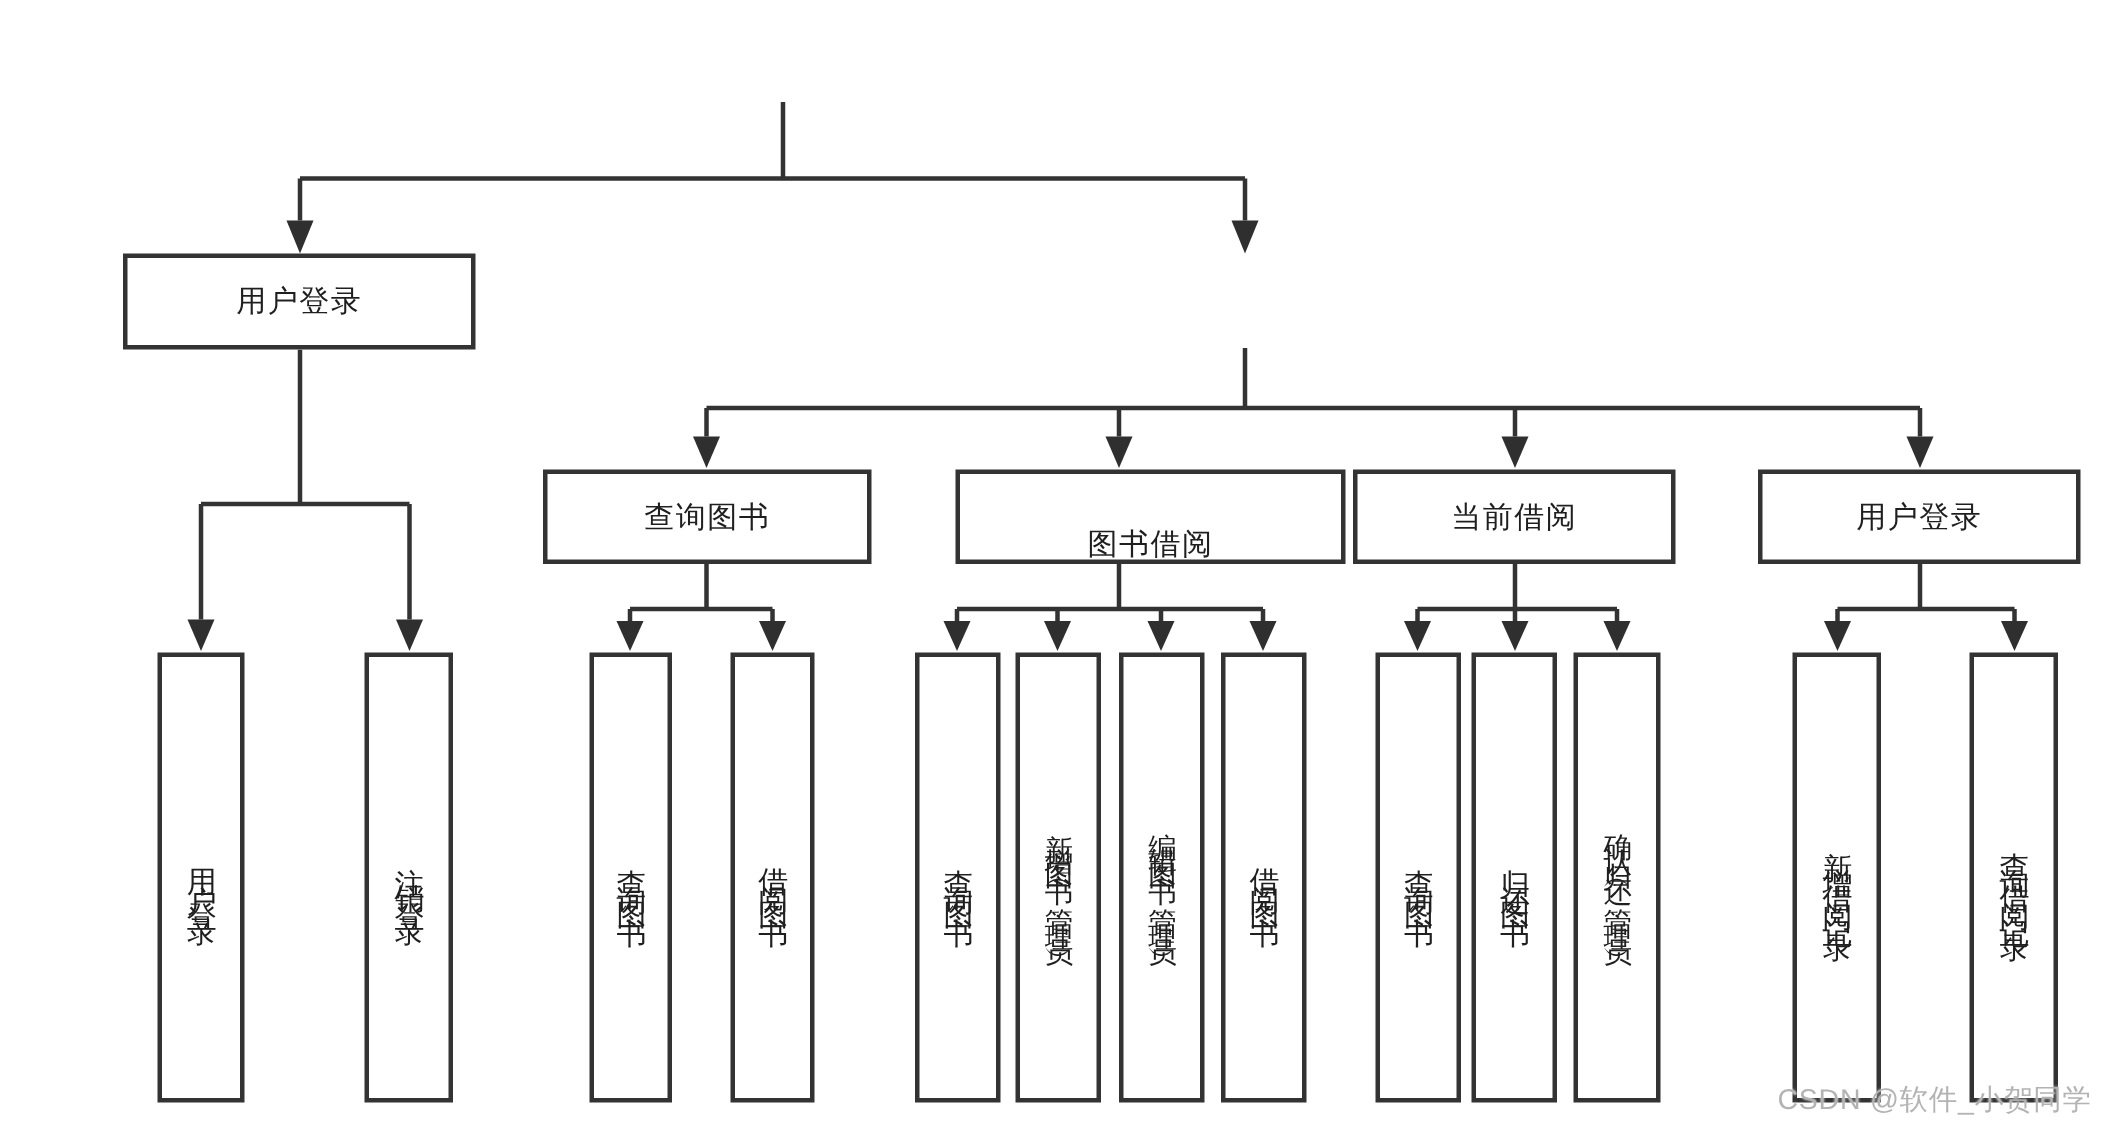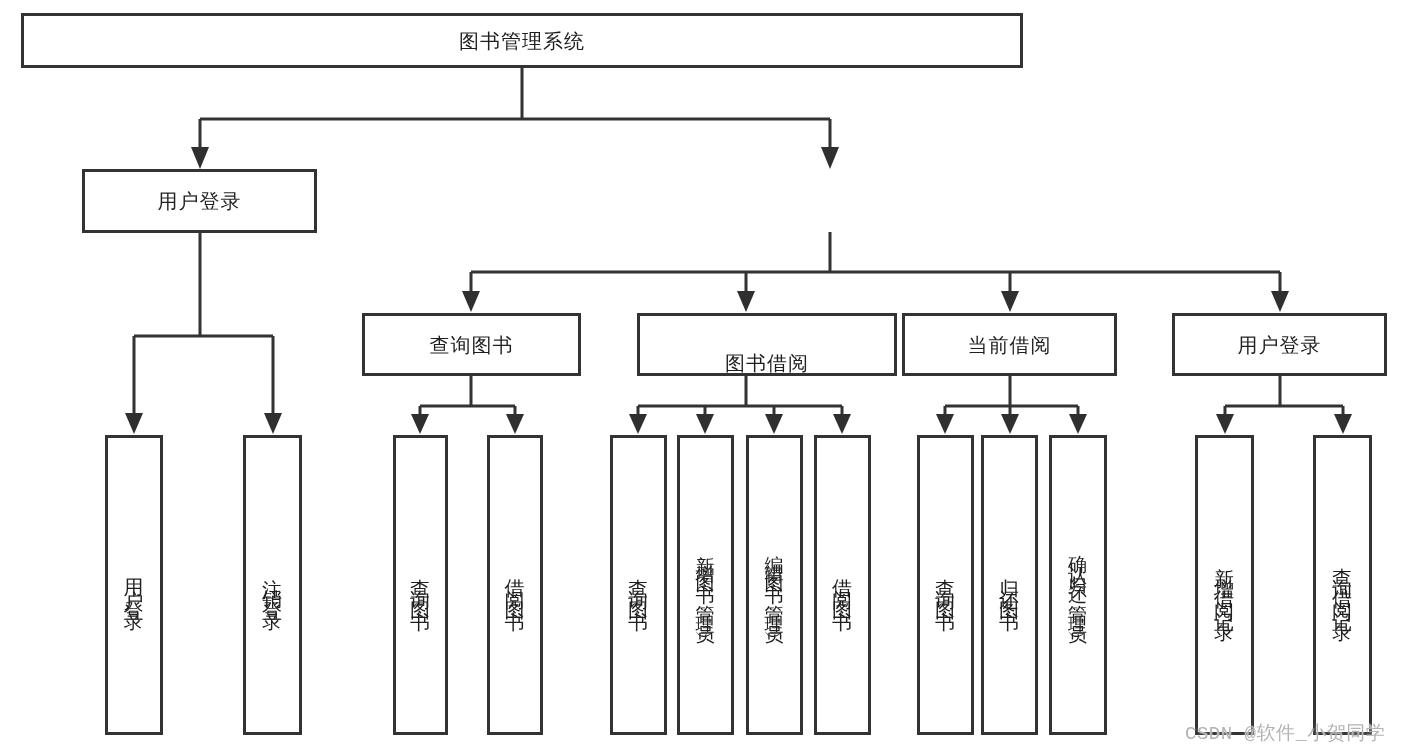--- a/index.html
+++ b/index.html
@@ -34,21 +34,20 @@
     line-height:1;
     white-space:nowrap;
   }
   .vtext.long{letter-spacing:10px;font-size:19px;}
   .watermark{
     position:absolute;left:1185px;top:720px;width:215px;
     font-size:19px;letter-spacing:0.5px;
     color:#b3b3b3;
     text-shadow:0 0 2px #ffffff;
     white-space:nowrap;
-    font-family:Liberation Mono, monospace;
   }
 </style>
 </head>
 <body>
 
 <div class="canvas">
 
   <svg class="connectors" viewBox="0 0 1405 747" xmlns="http://www.w3.org/2000/svg">
 
     <g>
@@ -92,23 +91,20 @@
       <path class="head" d="M1069 414 L1087 414 L1078 434 Z"></path>
     </g>
 
     <g>
       <path class="wire" d="M1280 376 V406 M1225 406 H1343 M1225 406 V414 M1343 406 V414"></path>
       <path class="head" d="M1216 414 L1234 414 L1225 434 Z"></path>
       <path class="head" d="M1334 414 L1352 414 L1343 434 Z"></path>
     </g>
   </svg>
 
-  <div class="box" style="left:21px;top:13px;width:1002px;height:55px;">
-    <span>图书管理系统</span>
-  </div>
 
   <div class="box" style="left:82px;top:169px;width:235px;height:64px;">
     <span>用户登录</span>
   </div>
 
   <div class="box" style="left:362px;top:313px;width:219px;height:63px;">
     <span>查询图书</span>
   </div>
   <div class="box" style="left:637px;top:313px;width:260px;height:63px;align-items:flex-end;">
     <span>图书借阅</span>

